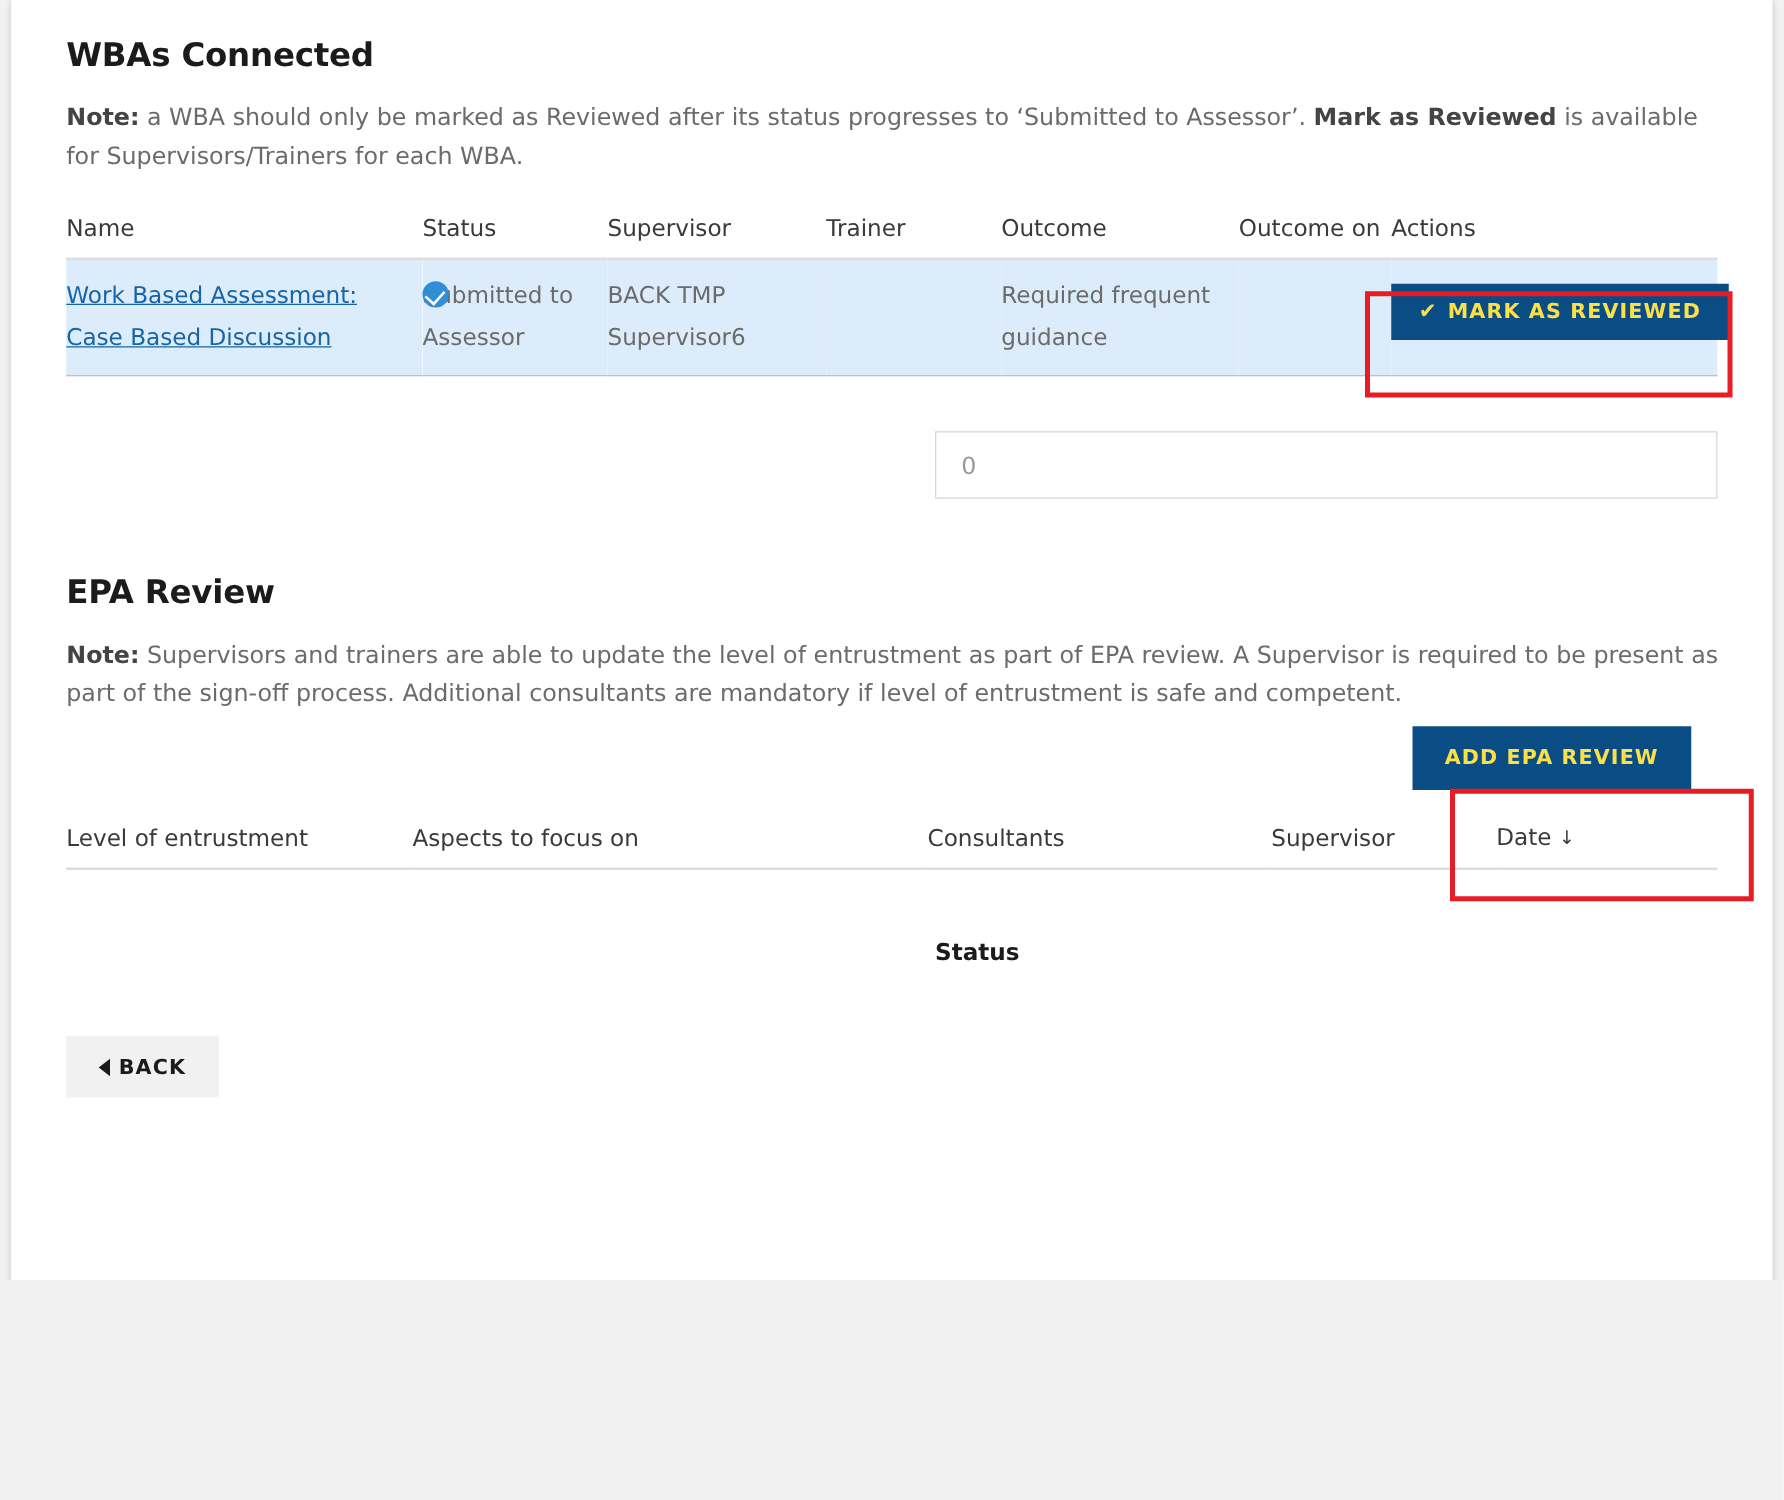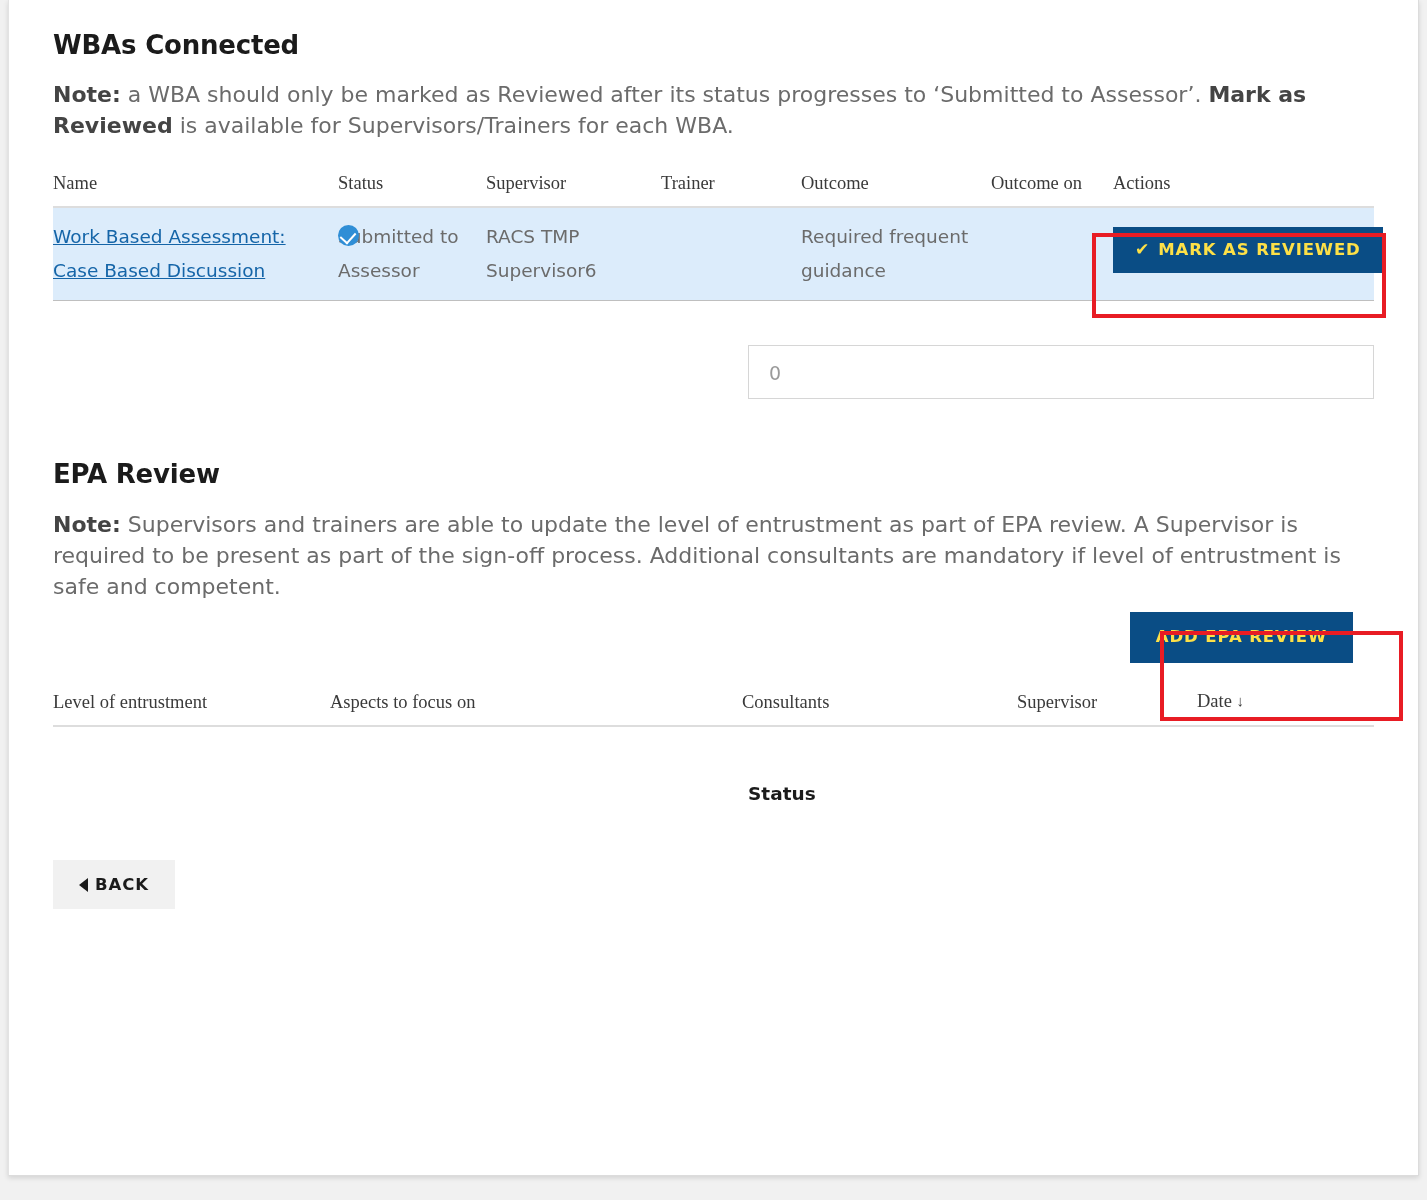--- a/index.html
+++ b/index.html
@@ -3,21 +3,21 @@
 <meta charset="utf-8">
 <style>
   html, body {
     margin: 0;
     padding: 0;
     background: #f1f1f1;
     font-family: "DejaVu Sans", "Liberation Sans", sans-serif;
   }
   .viewport {
     width: 1427px;
-    height: 1200px;
+    height: 1024px;
     position: relative;
     background: #f1f1f1;
     overflow: hidden;
   }
   .card {
     position: absolute;
     left: 8px;
     top: 0px;
     width: 1411px;
     height: 1176px;
@@ -35,21 +35,21 @@
 
   h2.section-title {
     font-size: 26px;
     font-weight: bold;
     color: #1b1b1b;
     margin: 0;
     padding: 0;
     letter-spacing: -0.2px;
   }
   .note {
-    font-size: 22px;
+    font-size: 19px;
     line-height: 31px;
     color: #6b6b6b;
     margin: 0;
   }
   .note b {
     color: #444;
     font-weight: bold;
   }
 
   
@@ -62,21 +62,20 @@
     text-align: left;
     font-weight: normal;
     font-size: 18.5px;
     color: #3a3a3a;
     line-height: 29px;
     vertical-align: bottom;
     padding: 0 0 8px 0;
   }
   table.grid thead tr {
     border-bottom: 2px solid #dddddd;
-    font-family: Liberation Serif, serif;
   }
   td.cell {
     font-size: 18.5px;
     line-height: 34px;
     color: #6b6b6b;
     vertical-align: top;
     padding: 12px 8px 12px 0;
   }
   tr.row-highlight {
     background: #dcecfb;
@@ -256,21 +255,21 @@
           </tr>
         </thead>
         <tbody>
           <tr class="row-highlight">
             <td class="cell">
               <a href="#" class="rowlink">Work Based Assessment: Case Based Discussion</a>
             </td>
             <td class="cell status-cell">
               <span class="check-icon"></span><span>Submitted to Assessor</span>
             </td>
-            <td class="cell">RACS TMP Supervisor6</td>
+            <td class="cell">BACK TMP Supervisor6</td>
             <td class="cell"></td>
             <td class="cell">Required frequent guidance</td>
             <td class="cell"></td>
             <td class="cell" style="padding-top:19px">
               <button class="btn-primary"><span class="ck-glyph">✔</span><span>MARK AS REVIEWED</span></button>
             </td>
           </tr>
         </tbody>
       </table>
 

